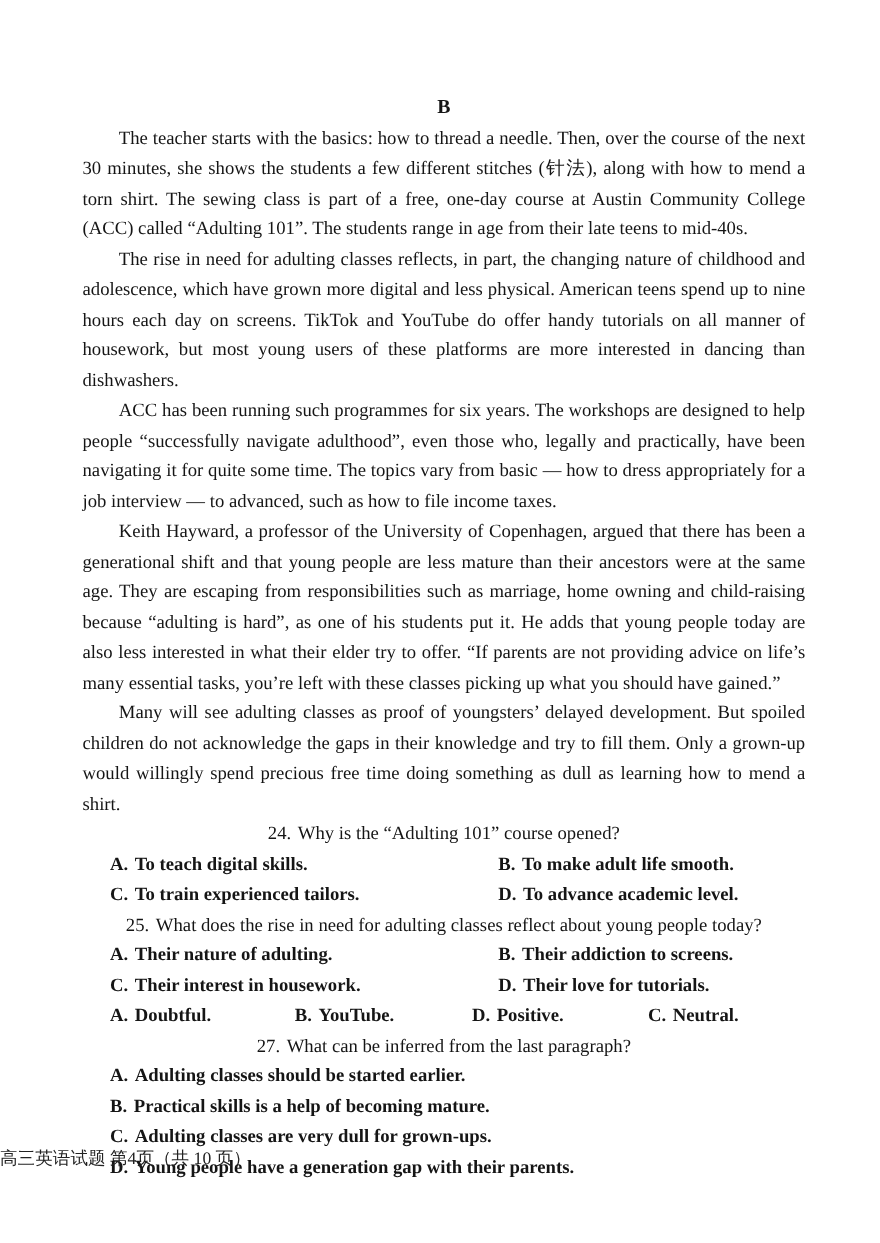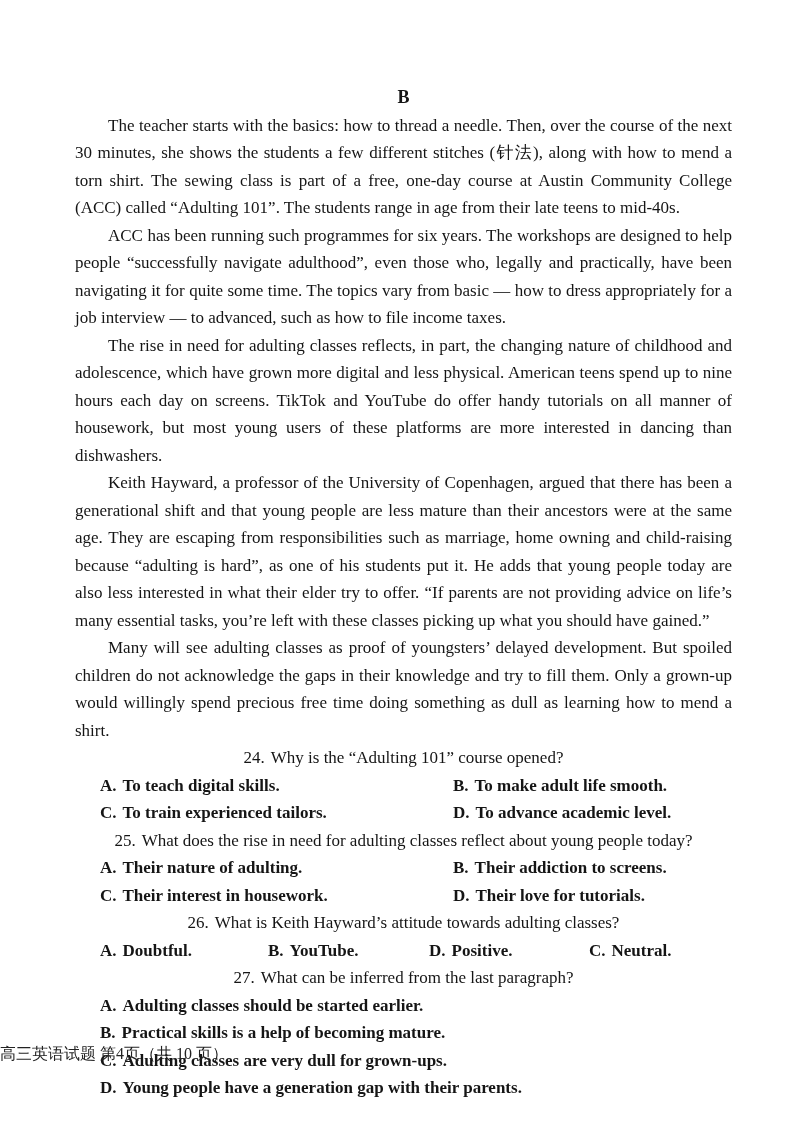--- a/index.html
+++ b/index.html
@@ -51,22 +51,22 @@
 </style>
 </head>
 <body>
 
 <div class="page">
   <main class="content">
 
     <div class="section-label">B</div>
 
     <p class="para">The teacher starts with the basics: how to thread a needle. Then, over the course of the next 30 minutes, she shows the students a few different stitches (针法), along with how to mend a torn shirt. The sewing class is part of a free, one-day course at Austin Community College (ACC) called “Adulting 101”. The students range in age from their late teens to mid-40s.</p>
+    <p class="para">The rise in need for adulting classes reflects, in part, the changing nature of childhood and adolescence, which have grown more digital and less physical. American teens spend up to nine hours each day on screens. TikTok and YouTube do offer handy tutorials on all manner of housework, but most young users of these platforms are more interested in dancing than dishwashers.</p>
     <p class="para">ACC has been running such programmes for six years. The workshops are designed to help people “successfully navigate adulthood”, even those who, legally and practically, have been navigating it for quite some time. The topics vary from basic — how to dress appropriately for a job interview — to advanced, such as how to file income taxes.</p>
-    <p class="para">The rise in need for adulting classes reflects, in part, the changing nature of childhood and adolescence, which have grown more digital and less physical. American teens spend up to nine hours each day on screens. TikTok and YouTube do offer handy tutorials on all manner of housework, but most young users of these platforms are more interested in dancing than dishwashers.</p>
     <p class="para">Keith Hayward, a professor of the University of Copenhagen, argued that there has been a generational shift and that young people are less mature than their ancestors were at the same age. They are escaping from responsibilities such as marriage, home owning and child-raising because “adulting is hard”, as one of his students put it. He adds that young people today are also less interested in what their elder try to offer. “If parents are not providing advice on life’s many essential tasks, you’re left with these classes picking up what you should have gained.”</p>
     <p class="para">Many will see adulting classes as proof of youngsters’ delayed development. But spoiled children do not acknowledge the gaps in their knowledge and try to fill them. Only a grown-up would willingly spend precious free time doing something as dull as learning how to mend a shirt.</p>
 
     <section class="question">
       <div class="q-line">
         <span class="q-num">24.</span><span>Why is the “Adulting 101” course opened?</span>
       </div>
       <div class="opt-grid two">
         <div class="opt"><span class="opt-label">A.</span><span>To teach digital skills.</span></div>
         <div class="opt"><span class="opt-label">B.</span><span>To make adult life smooth.</span></div>
@@ -81,23 +81,20 @@
       </div>
       <div class="opt-grid two">
         <div class="opt"><span class="opt-label">A.</span><span>Their nature of adulting.</span></div>
         <div class="opt"><span class="opt-label">B.</span><span>Their addiction to screens.</span></div>
         <div class="opt"><span class="opt-label">C.</span><span>Their interest in housework.</span></div>
         <div class="opt"><span class="opt-label">D.</span><span>Their love for tutorials.</span></div>
       </div>
     </section>
 
     <section class="question">
-      <div class="q-line">
-        <span class="q-num">26.</span><span>What is Keith Hayward’s attitude towards adulting classes?</span>
-      </div>
       <div class="opt-grid four">
         <div class="opt"><span class="opt-label">A.</span><span>Doubtful.</span></div>
         <div class="opt"><span class="opt-label">B.</span><span>YouTube.</span></div>
         <div class="opt"><span class="opt-label">D.</span><span>Positive.</span></div>
         <div class="opt"><span class="opt-label">C.</span><span>Neutral.</span></div>
       </div>
     </section>
 
     <section class="question">
       <div class="q-line">

